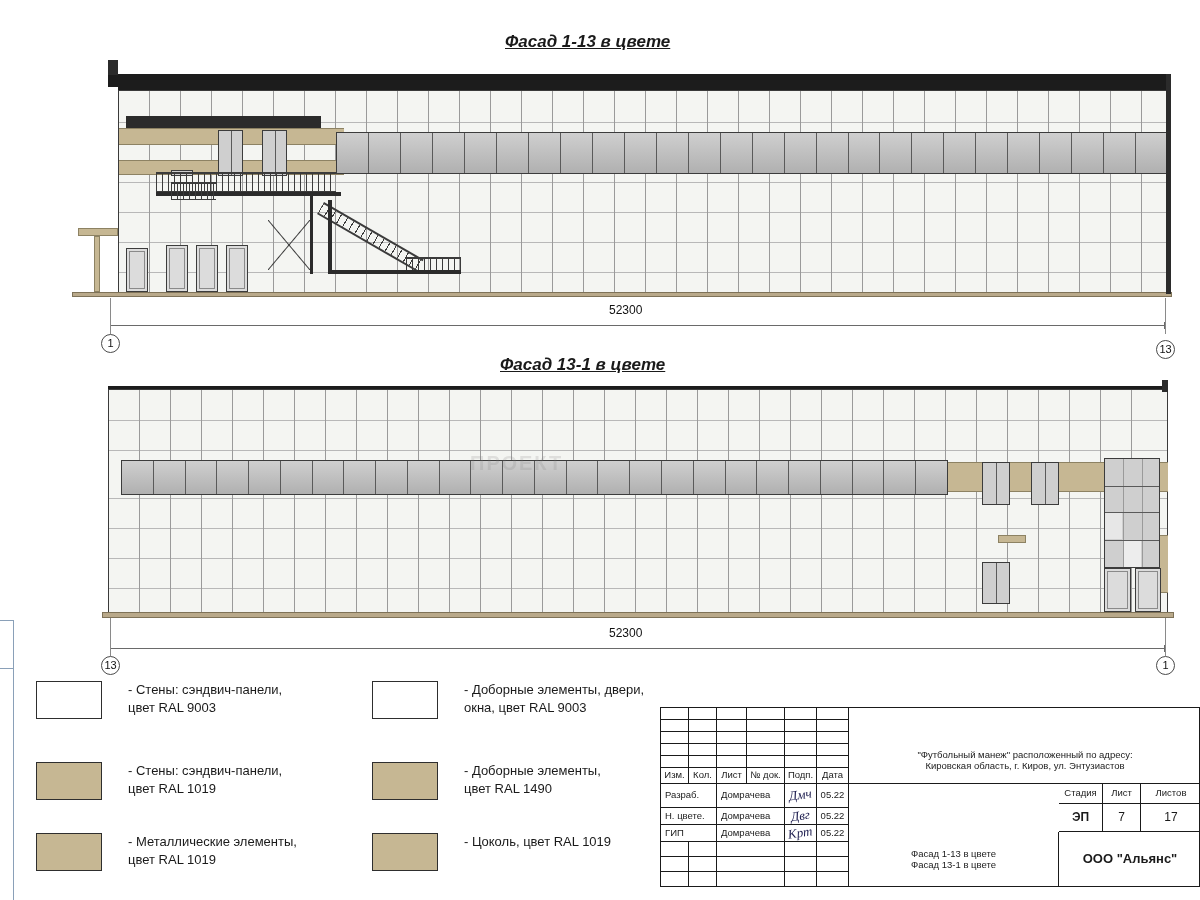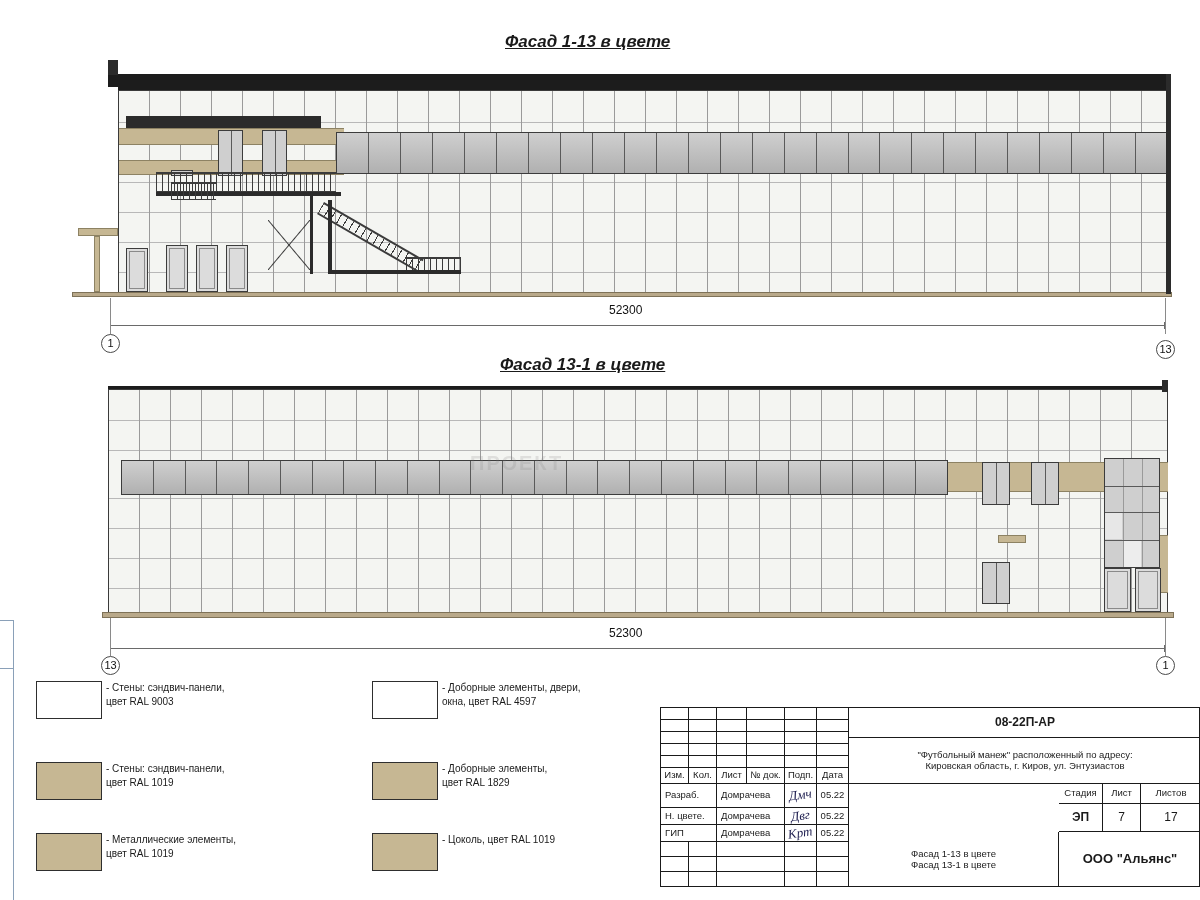--- a/index.html
+++ b/index.html
@@ -141,21 +141,21 @@
     line-height: 17px;
     text-align: center;
     background: #fff;
     color: #111;
   }
   .axisstem { position: absolute; width: 1px; background: #8a8a8a; }
   .legrow { position: absolute; display: flex; align-items: flex-start; }
   .swatch {
     width: 66px; height: 38px; border: 1px solid #2e2e2e; flex: 0 0 auto;
   }
-  .legtext { margin-left: 4px; font-size: 10px; line-height: 1.35; white-space: pre-line; }
+  .legtext { margin-left: 26px; font-size: 13px; line-height: 1.35; white-space: pre-line; }
 
   
   .stamp {
     position: absolute; left: 660px; top: 707px; width: 540px; height: 180px;
     border: 1px solid #1a1a1a;
     background: #fff;
     font-size: 9.5px;
   }
   .stamp .cell {
     position: absolute; border-right: 1px solid #1a1a1a; border-bottom: 1px solid #1a1a1a;
@@ -423,31 +423,31 @@
 
   <div>
     <div class="legrow" style="left:36px;top:681px;">
       <div class="swatch" style="background:#ffffff;"></div>
       <div class="legtext">- Стены: сэндвич-панели,
 цвет RAL 9003</div>
     </div>
     <div class="legrow" style="left:372px;top:681px;">
       <div class="swatch" style="background:#ffffff;"></div>
       <div class="legtext">- Доборные элементы, двери,
-окна, цвет RAL 4597</div>
+окна, цвет RAL 9003</div>
     </div>
     <div class="legrow" style="left:36px;top:762px;">
       <div class="swatch" style="background:#c6b793;"></div>
       <div class="legtext">- Стены: сэндвич-панели,
 цвет RAL 1019</div>
     </div>
     <div class="legrow" style="left:372px;top:762px;">
       <div class="swatch" style="background:#c6b793;"></div>
       <div class="legtext">- Доборные элементы,
-цвет RAL 1829</div>
+цвет RAL 1490</div>
     </div>
     <div class="legrow" style="left:36px;top:833px;">
       <div class="swatch" style="background:#c6b793;"></div>
       <div class="legtext">- Металлические элементы,
 цвет RAL 1019</div>
     </div>
     <div class="legrow" style="left:372px;top:833px;">
       <div class="swatch" style="background:#c6b793;"></div>
       <div class="legtext">- Цоколь, цвет RAL 1019</div>
     </div>
@@ -529,21 +529,20 @@
     <div class="cell" style="left:56px;top:149px;width:68px;height:15px;"></div>
     <div class="cell" style="left:124px;top:149px;width:32px;height:15px;"></div>
     <div class="cell" style="left:156px;top:149px;width:32px;height:15px;"></div>
 
     <div class="cell nbb" style="left:0;top:164px;width:28px;height:15px;"></div>
     <div class="cell nbb" style="left:28px;top:164px;width:28px;height:15px;"></div>
     <div class="cell nbb" style="left:56px;top:164px;width:68px;height:15px;"></div>
     <div class="cell nbb" style="left:124px;top:164px;width:32px;height:15px;"></div>
     <div class="cell nbb" style="left:156px;top:164px;width:32px;height:15px;"></div>
 
-    <div class="cell bold" style="left:188px;top:0;width:352px;height:30px;border-right:none;font-size:12px;">08-22П-АР</div>
 
     <div class="cell" style="left:188px;top:30px;width:352px;height:46px;border-right:none;flex-direction:column;">
       <span>"Футбольный манеж" расположенный по адресу:</span>
       <span>Кировская область, г. Киров, ул. Энтузиастов</span>
     </div>
 
 
     <div class="cell" style="left:398px;top:76px;width:44px;height:20px;">Стадия</div>
     <div class="cell" style="left:442px;top:76px;width:38px;height:20px;">Лист</div>
     <div class="cell nb" style="left:480px;top:76px;width:60px;height:20px;">Листов</div>

